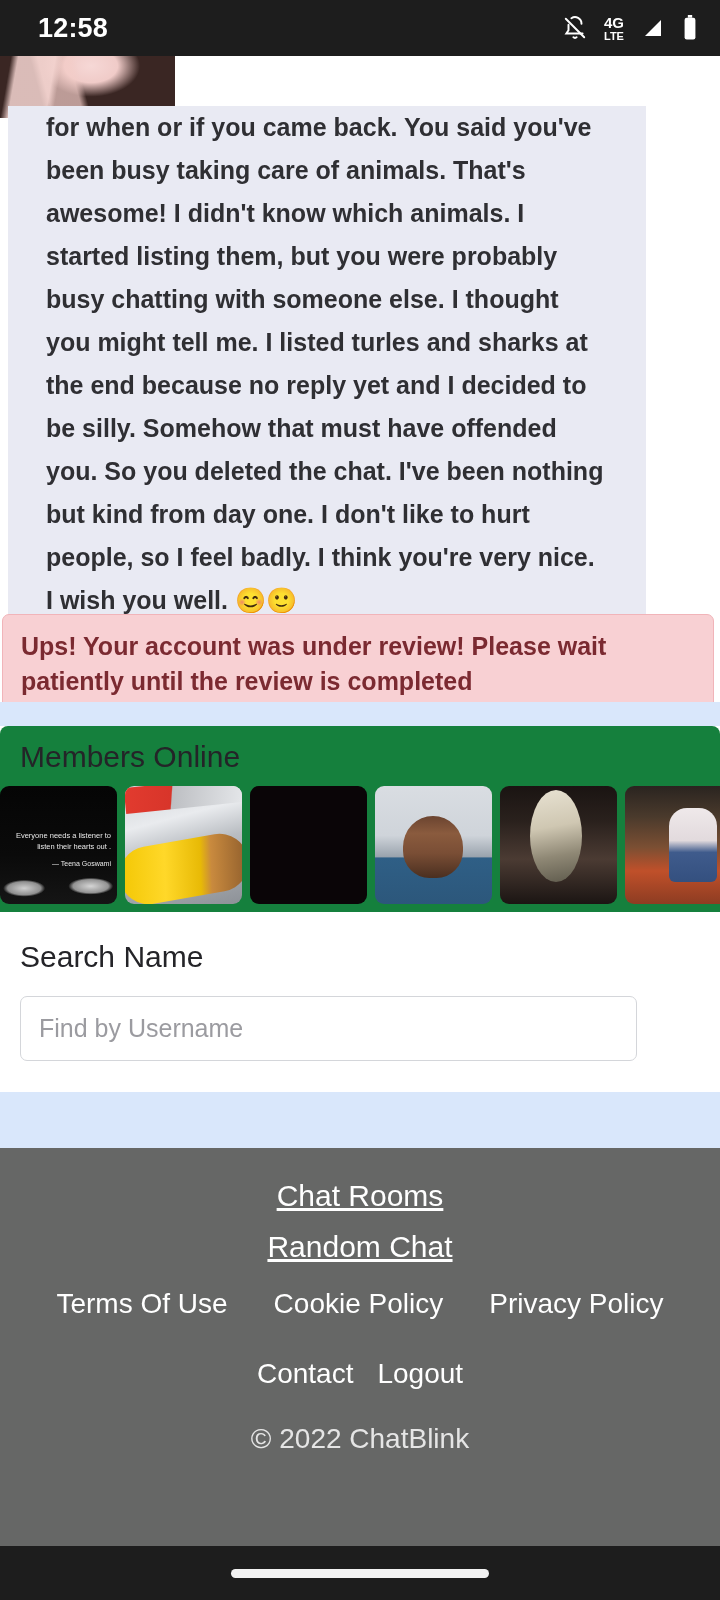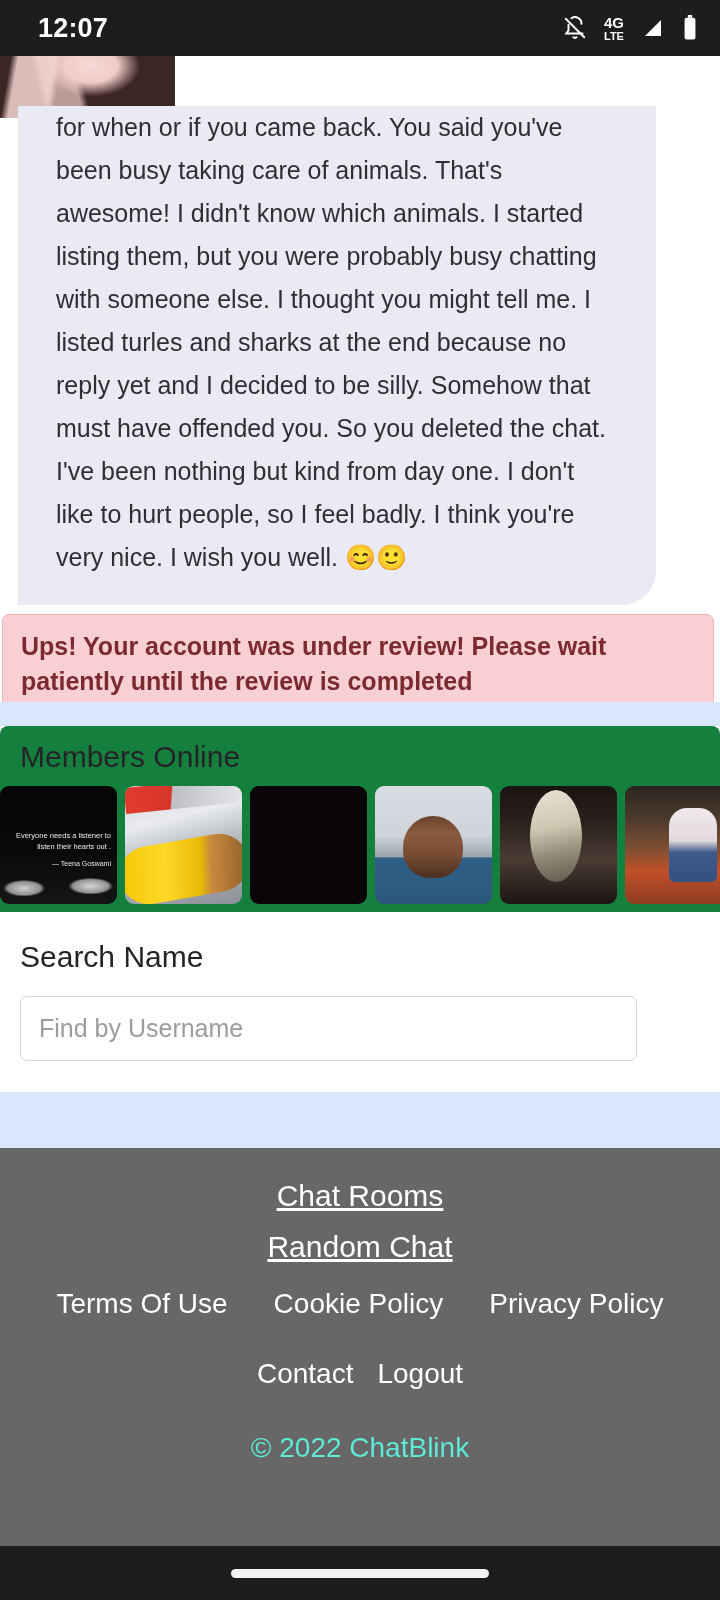--- a/index.html
+++ b/index.html
@@ -34,21 +34,21 @@
     overflow:hidden;
   }
   .top-photo::after{
     content:""; position:absolute; inset:0;
     background:
       linear-gradient(100deg, rgba(255,255,255,0) 0 6%, rgba(246,214,210,.85) 10% 30%, rgba(40,26,24,0) 34%),
       linear-gradient(255deg, rgba(255,255,255,0) 0 52%, rgba(243,205,200,.7) 56% 72%, rgba(35,22,20,0) 76%);
   }
 
   
-  .bubble-wrap { position:absolute; top:62px; left:18px; width:604px; }
+  .bubble-wrap { position:absolute; top:62px; left:8px; width:604px;font-weight:bold; }
   .bubble {
     width:638px; background:#e9eaf3; color:#2f2f33;
     border-radius: 0 0 34px 0;
     padding: 0 38px 26px 38px;
     font-size:25px; line-height:43px;
     margin-top:-12px;
   }
   .bubble p { margin:0; }
 
   
@@ -130,36 +130,36 @@
   .f-primary { padding-top:14px; }
   .f-primary a {
     display:block; color:#ffffff; text-decoration:underline; font-size:30px;
     margin: 17px 0;
   }
   .f-row { display:flex; justify-content:center; gap:46px; }
   .f-secondary { margin-top:24px; }
   .f-secondary a { color:#ffffff; text-decoration:none; font-size:28px; }
   .f-tertiary { margin-top:38px;gap:24px; }
   .f-tertiary a { color:#ffffff; text-decoration:none; font-size:28px; }
-  .copyright { margin-top:42px; font-size:28px; color:#5eead4; }
+  .copyright { margin-top:33px; font-size:28px; color:#e5e5e5; }
 
   
   .navbar {
     position:absolute; bottom:0; left:0; width:720px; height:54px; background:#1d1d1d;
     display:flex; align-items:center; justify-content:center;
   }
   .nav-pill { width:258px; height:9px; border-radius:5px; background:#f2f2f2; }
 </style>
 </head>
 <body>
 
 <div id="screen">
 
   <div class="statusbar">
-    <div class="status-time">12:07</div>
+    <div class="status-time">12:58</div>
     <div class="status-icons">
       <span>
         <svg width="26" height="26" viewBox="0 0 24 24" fill="none" stroke="#fff" stroke-width="1.8" stroke-linecap="round">
           <path d="M18 8a6 6 0 0 0-9.3-5M6 9v5l-2 3h15"></path>
           <path d="M10.5 20.5a2 2 0 0 0 3 0"></path>
           <line x1="3.5" y1="3.5" x2="20.5" y2="20.5"></line>
         </svg>
       </span>
       <span style="display:flex;flex-direction:column;align-items:center;line-height:1;">
         <span style="font-size:15px;font-weight:700;">4G</span>

